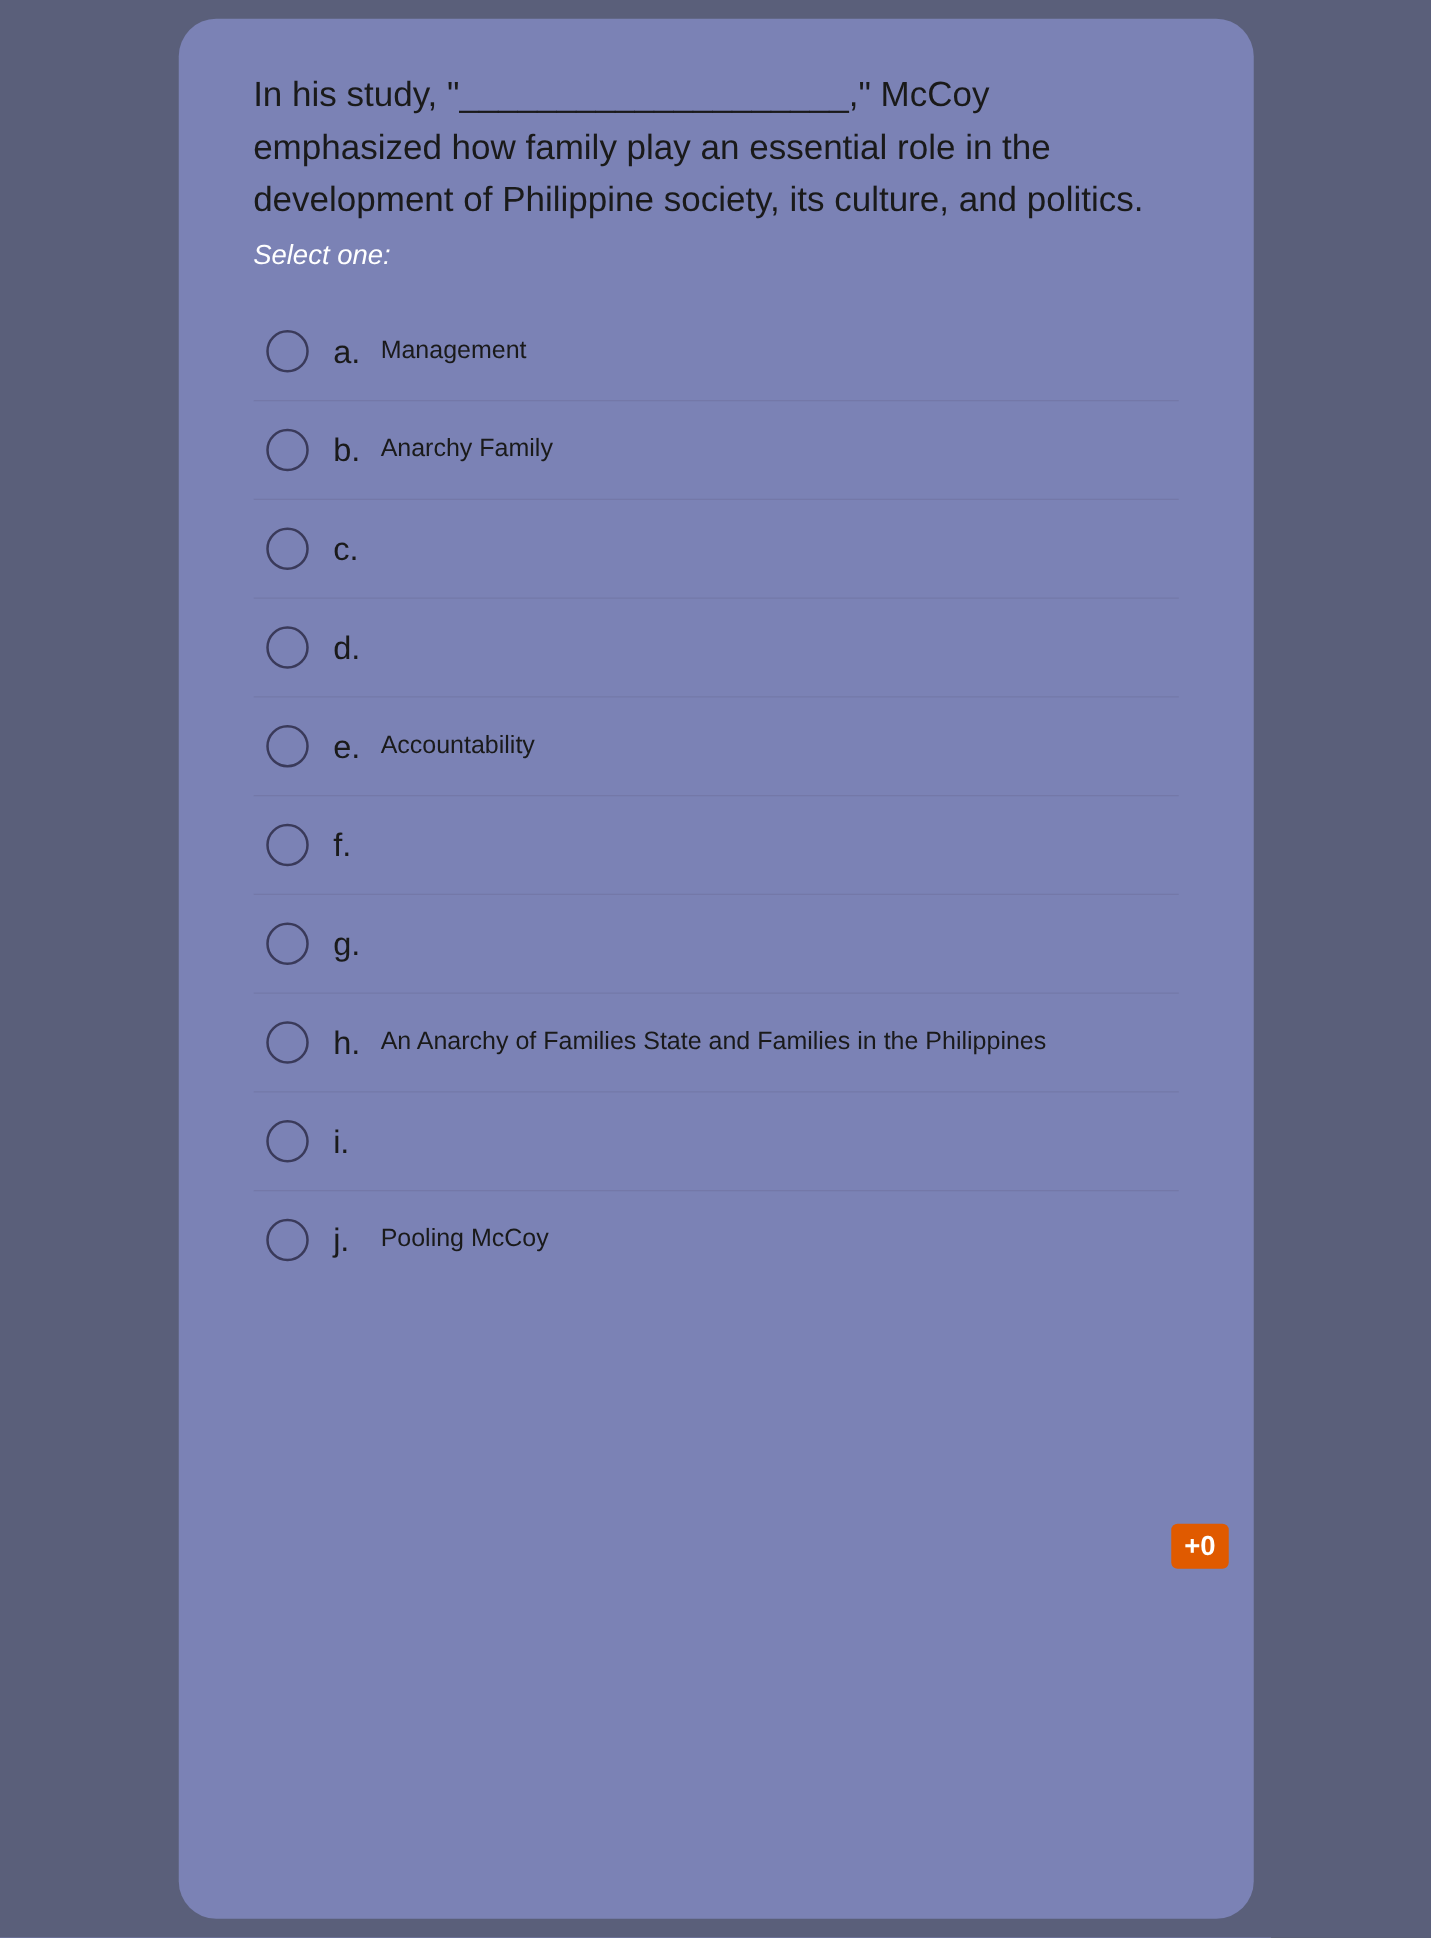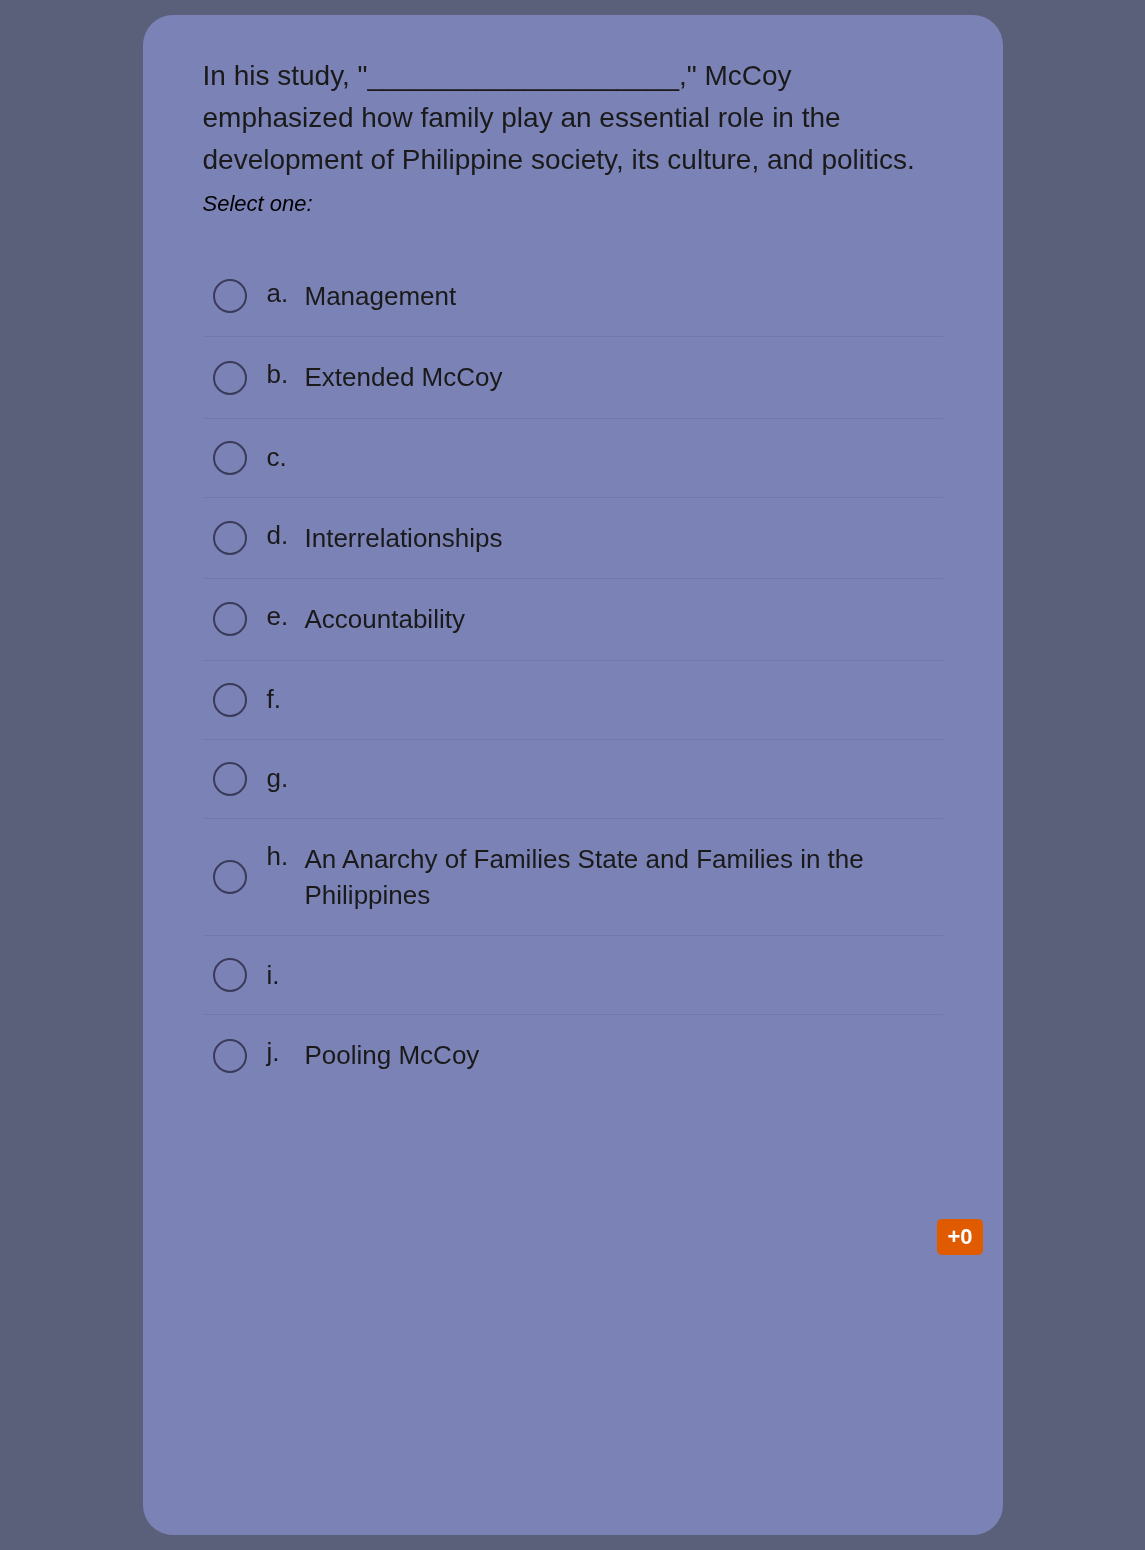--- a/index.html
+++ b/index.html
@@ -31,22 +31,22 @@
     .question-text {
       font-size: 28px;
       color: #1a1a1a;
       line-height: 1.5;
       margin-bottom: 10px;
       font-weight: 400;
     }
 
     .select-label {
       font-size: 22px;
-      color: #000000;
-      margin-bottom: 39px;
+      color: #ffffff;
+      margin-bottom: 25px;
       font-style: italic;
     }
 
     .options-list {
       display: flex;
       flex-direction: column;
       gap: 0px;
     }
 
     .option-item {
@@ -76,21 +76,21 @@
 
     .option-label {
       font-size: 26px;
       color: #1a1a1a;
       font-weight: 400;
       min-width: 30px;
       margin-right: 8px;
     }
 
     .option-text {
-      font-size: 26px;
+      font-size: 20px;
       color: #1a1a1a;
       font-weight: 400;
       line-height: 1.4;
     }
 
     .option-content {
       display: flex;
       align-items: flex-start;
       flex: 1;
     }
@@ -123,36 +123,35 @@
       <div class="option-content">
         <span class="option-label">a.</span>
         <span class="option-text">Management</span>
       </div>
     </div>
 
     <div class="option-item">
       <div class="radio-circle"></div>
       <div class="option-content">
         <span class="option-label">b.</span>
-        <span class="option-text">Extended McCoy</span>
+        <span class="option-text">Anarchy Family</span>
       </div>
     </div>
 
     <div class="option-item">
       <div class="radio-circle"></div>
       <div class="option-content">
         <span class="option-label">c.</span>
       </div>
     </div>
 
     <div class="option-item">
       <div class="radio-circle"></div>
       <div class="option-content">
         <span class="option-label">d.</span>
-        <span class="option-text">Interrelationships</span>
       </div>
     </div>
 
     <div class="option-item">
       <div class="radio-circle"></div>
       <div class="option-content">
         <span class="option-label">e.</span>
         <span class="option-text">Accountability</span>
       </div>
     </div>

